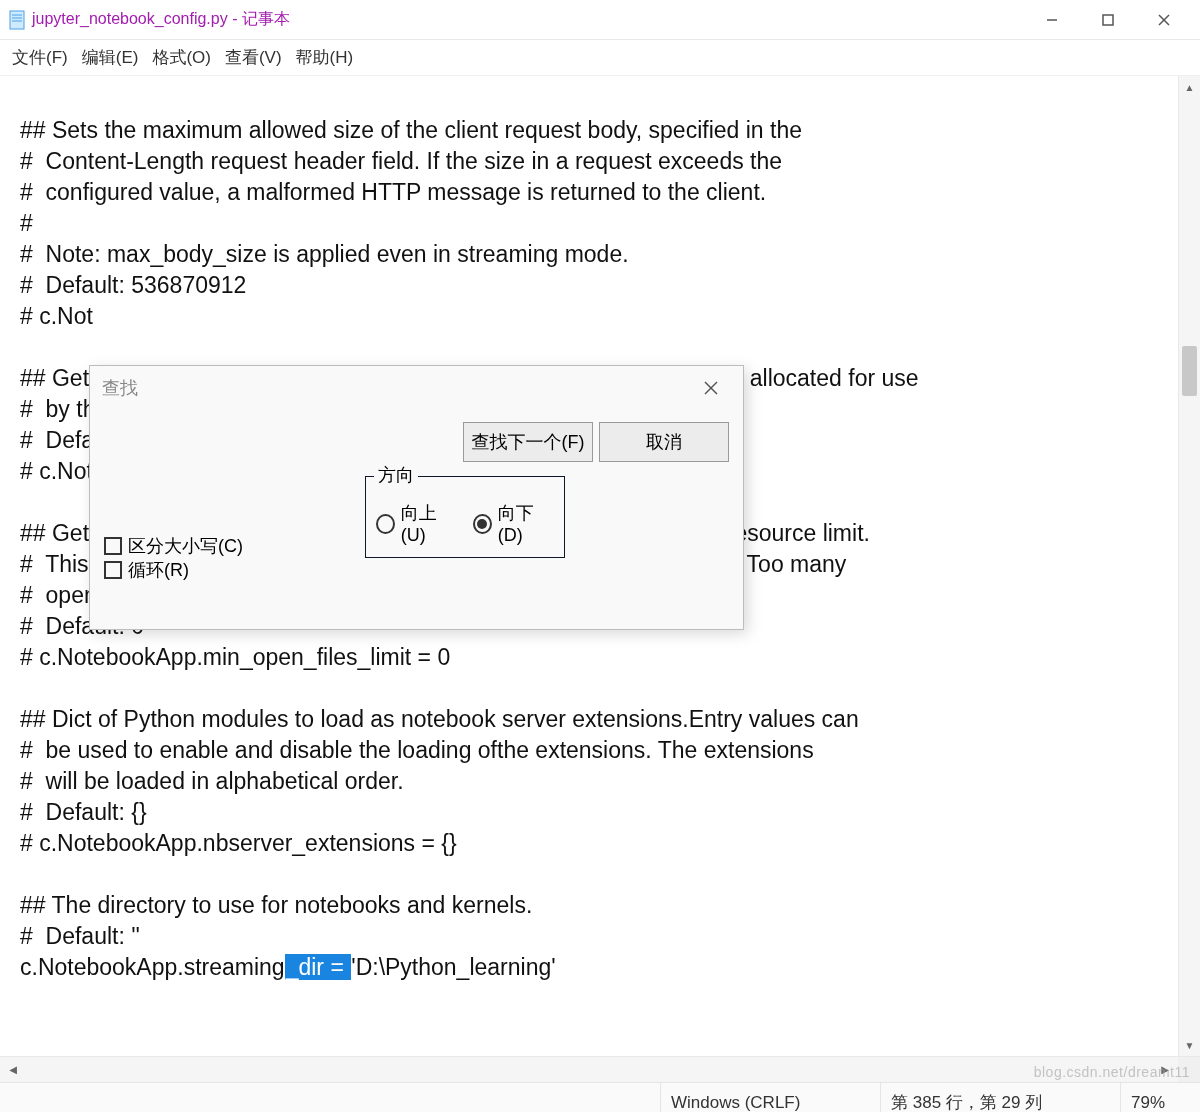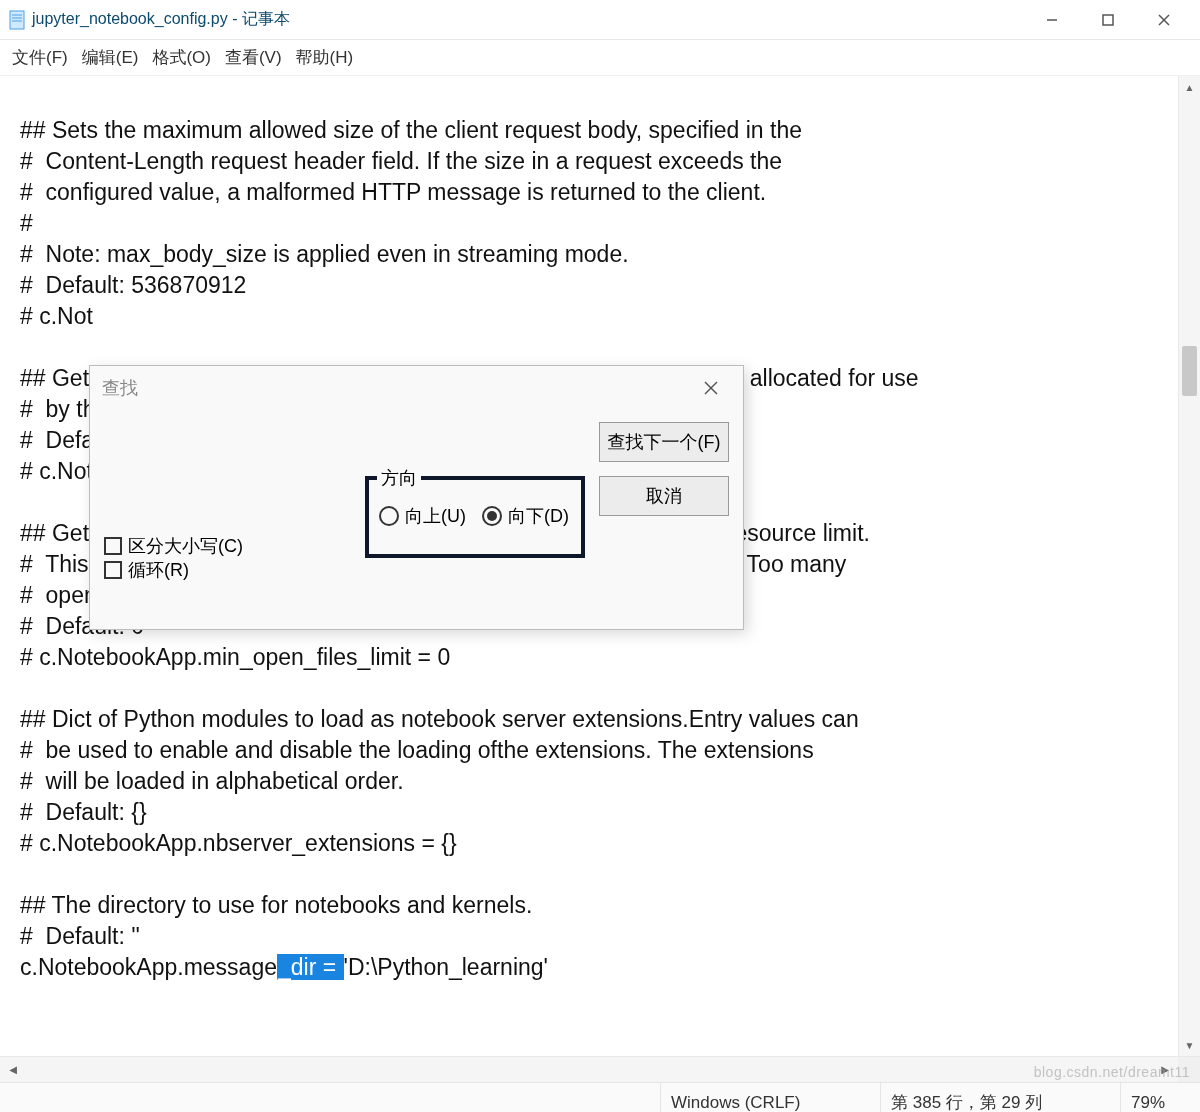--- a/index.html
+++ b/index.html
@@ -11,21 +11,21 @@
     overflow: hidden;
     position: relative;
   }
   .titlebar {
     height: 40px;
     background: #fff;
     border-bottom: 1px solid #e8e8e8;
     display: flex;
     align-items: center;
     padding: 0 8px;
-    color: #0c4a6e;
+    color: #a21caf;
     font-size: 16px;
   }
   .titlebar .app-icon {
     width: 18px; height: 20px;
     margin-right: 6px;
     display: inline-flex; align-items: center; justify-content: center;
   }
   .titlebar .title-text { flex: 0 0 auto; }
   .titlebar .spacer { flex: 1; }
   .win-btn {
@@ -156,27 +156,27 @@
   .btn {
     width: 130px; height: 40px;
     border: 1px solid #9a9a9a;
     background: #ececec;
     font-size: 18px;
     font-family: inherit;
     cursor: default;
   }
   .btn-col {
     position: absolute; right: 14px; top: 56px;
-    display: flex; flex-direction: column; gap: 14px;
+    display: flex; flex-direction: row; gap: 6px;
   }
   .direction-group {
     position: absolute;
     left: 275px; top: 110px;
-    width: 220px; height: 82px;
-    border: 4px solid #0f172a;
+    width: 200px; height: 82px;
+    border: 1px solid #0f172a;
     padding: 6px 10px;
   }
   .direction-group .legend {
     position: absolute; top: -14px; left: 8px;
     background: #f9f9f9; padding: 0 4px;
     font-size: 18px;
   }
   .radios { display: flex; gap: 16px; margin-top: 18px; align-items: center; }
   .radio-wrap, .check-wrap { display: inline-flex; align-items: center; gap: 6px; font-size: 18px; }
   .radio {
@@ -259,21 +259,21 @@
 # c.NotebookApp.min_open_files_limit = 0
 
 ## Dict of Python modules to load as notebook server extensions.Entry values can
 #  be used to enable and disable the loading ofthe extensions. The extensions
 #  will be loaded in alphabetical order.
 #  Default: {}
 # c.NotebookApp.nbserver_extensions = {}
 
 ## The directory to use for notebooks and kernels.
 #  Default: ''</span>
-<span>c.NotebookApp.message</span><span class="highlight">_dir = </span><span>'D:\Python_learning'</span></div>
+<span>c.NotebookApp.streaming</span><span class="highlight">_dir = </span><span>'D:\Python_learning'</span></div>
 
   <div class="vscroll">
     <div class="arrow-up">▲</div>
     <div class="thumb"></div>
     <div class="arrow-down">▼</div>
   </div>
 
   <div class="find-dialog">
     <div class="find-title">
       <span>查找</span>

